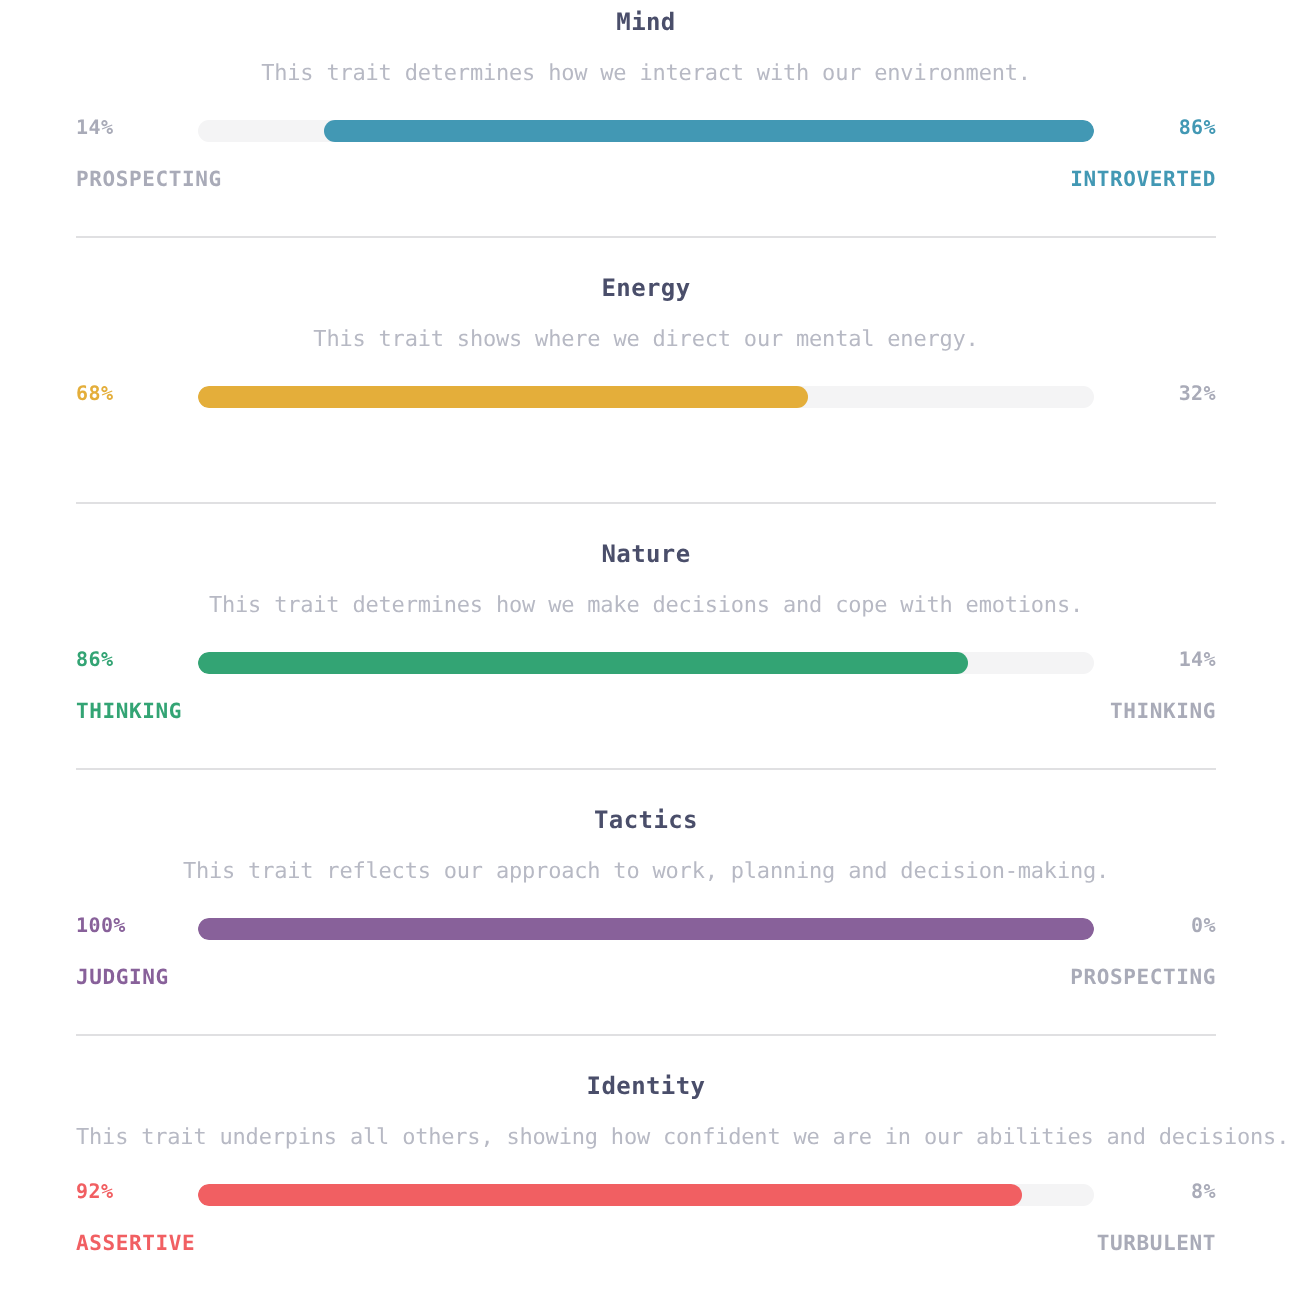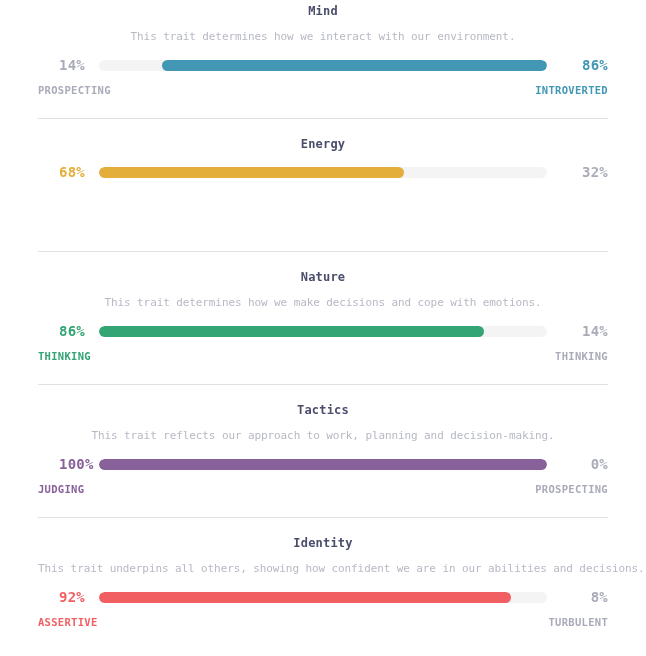--- a/index.html
+++ b/index.html
@@ -52,25 +52,24 @@
 
   .bar-row {
     position: relative;
     height: 22px;
     margin-top: 12px;
   }
 
   .pct {
     position: absolute;
     top: 2px;
-    font-size: 14px;
+    font-size: 10px;
     font-weight: bold;
     line-height: 14px;
     letter-spacing: 0.2px;
-    margin-left: 21px;
   }
   .pct-left  { left: 0px; }
   .pct-right { right: 0px; }
 
   .bar-track {
     position: absolute;
     left: 61px;
     right: 61px;
     top: 4px;
     height: 11px;
@@ -133,20 +132,21 @@
     </div>
     <div class="label-row">
       <span class="side-label left muted">PROSPECTING</span>
       <span class="side-label right" style="color: rgb(66, 152, 180);">INTROVERTED</span>
     </div>
     <div class="divider"></div>
   </section>
 
   <section class="trait-block">
     <div class="trait-title">Energy</div>
+    <div class="trait-desc">This trait shows where we direct our mental energy.</div>
     <div class="bar-row">
       <span class="pct pct-left" style="color: rgb(228, 174, 58);">68%</span>
       <div class="bar-track">
         <div class="bar-fill from-left" style="width: 68%; background: rgb(228, 174, 58);"></div>
       </div>
       <span class="pct pct-right muted">32%</span>
     </div>
     <div class="divider"></div>
   </section>
 

